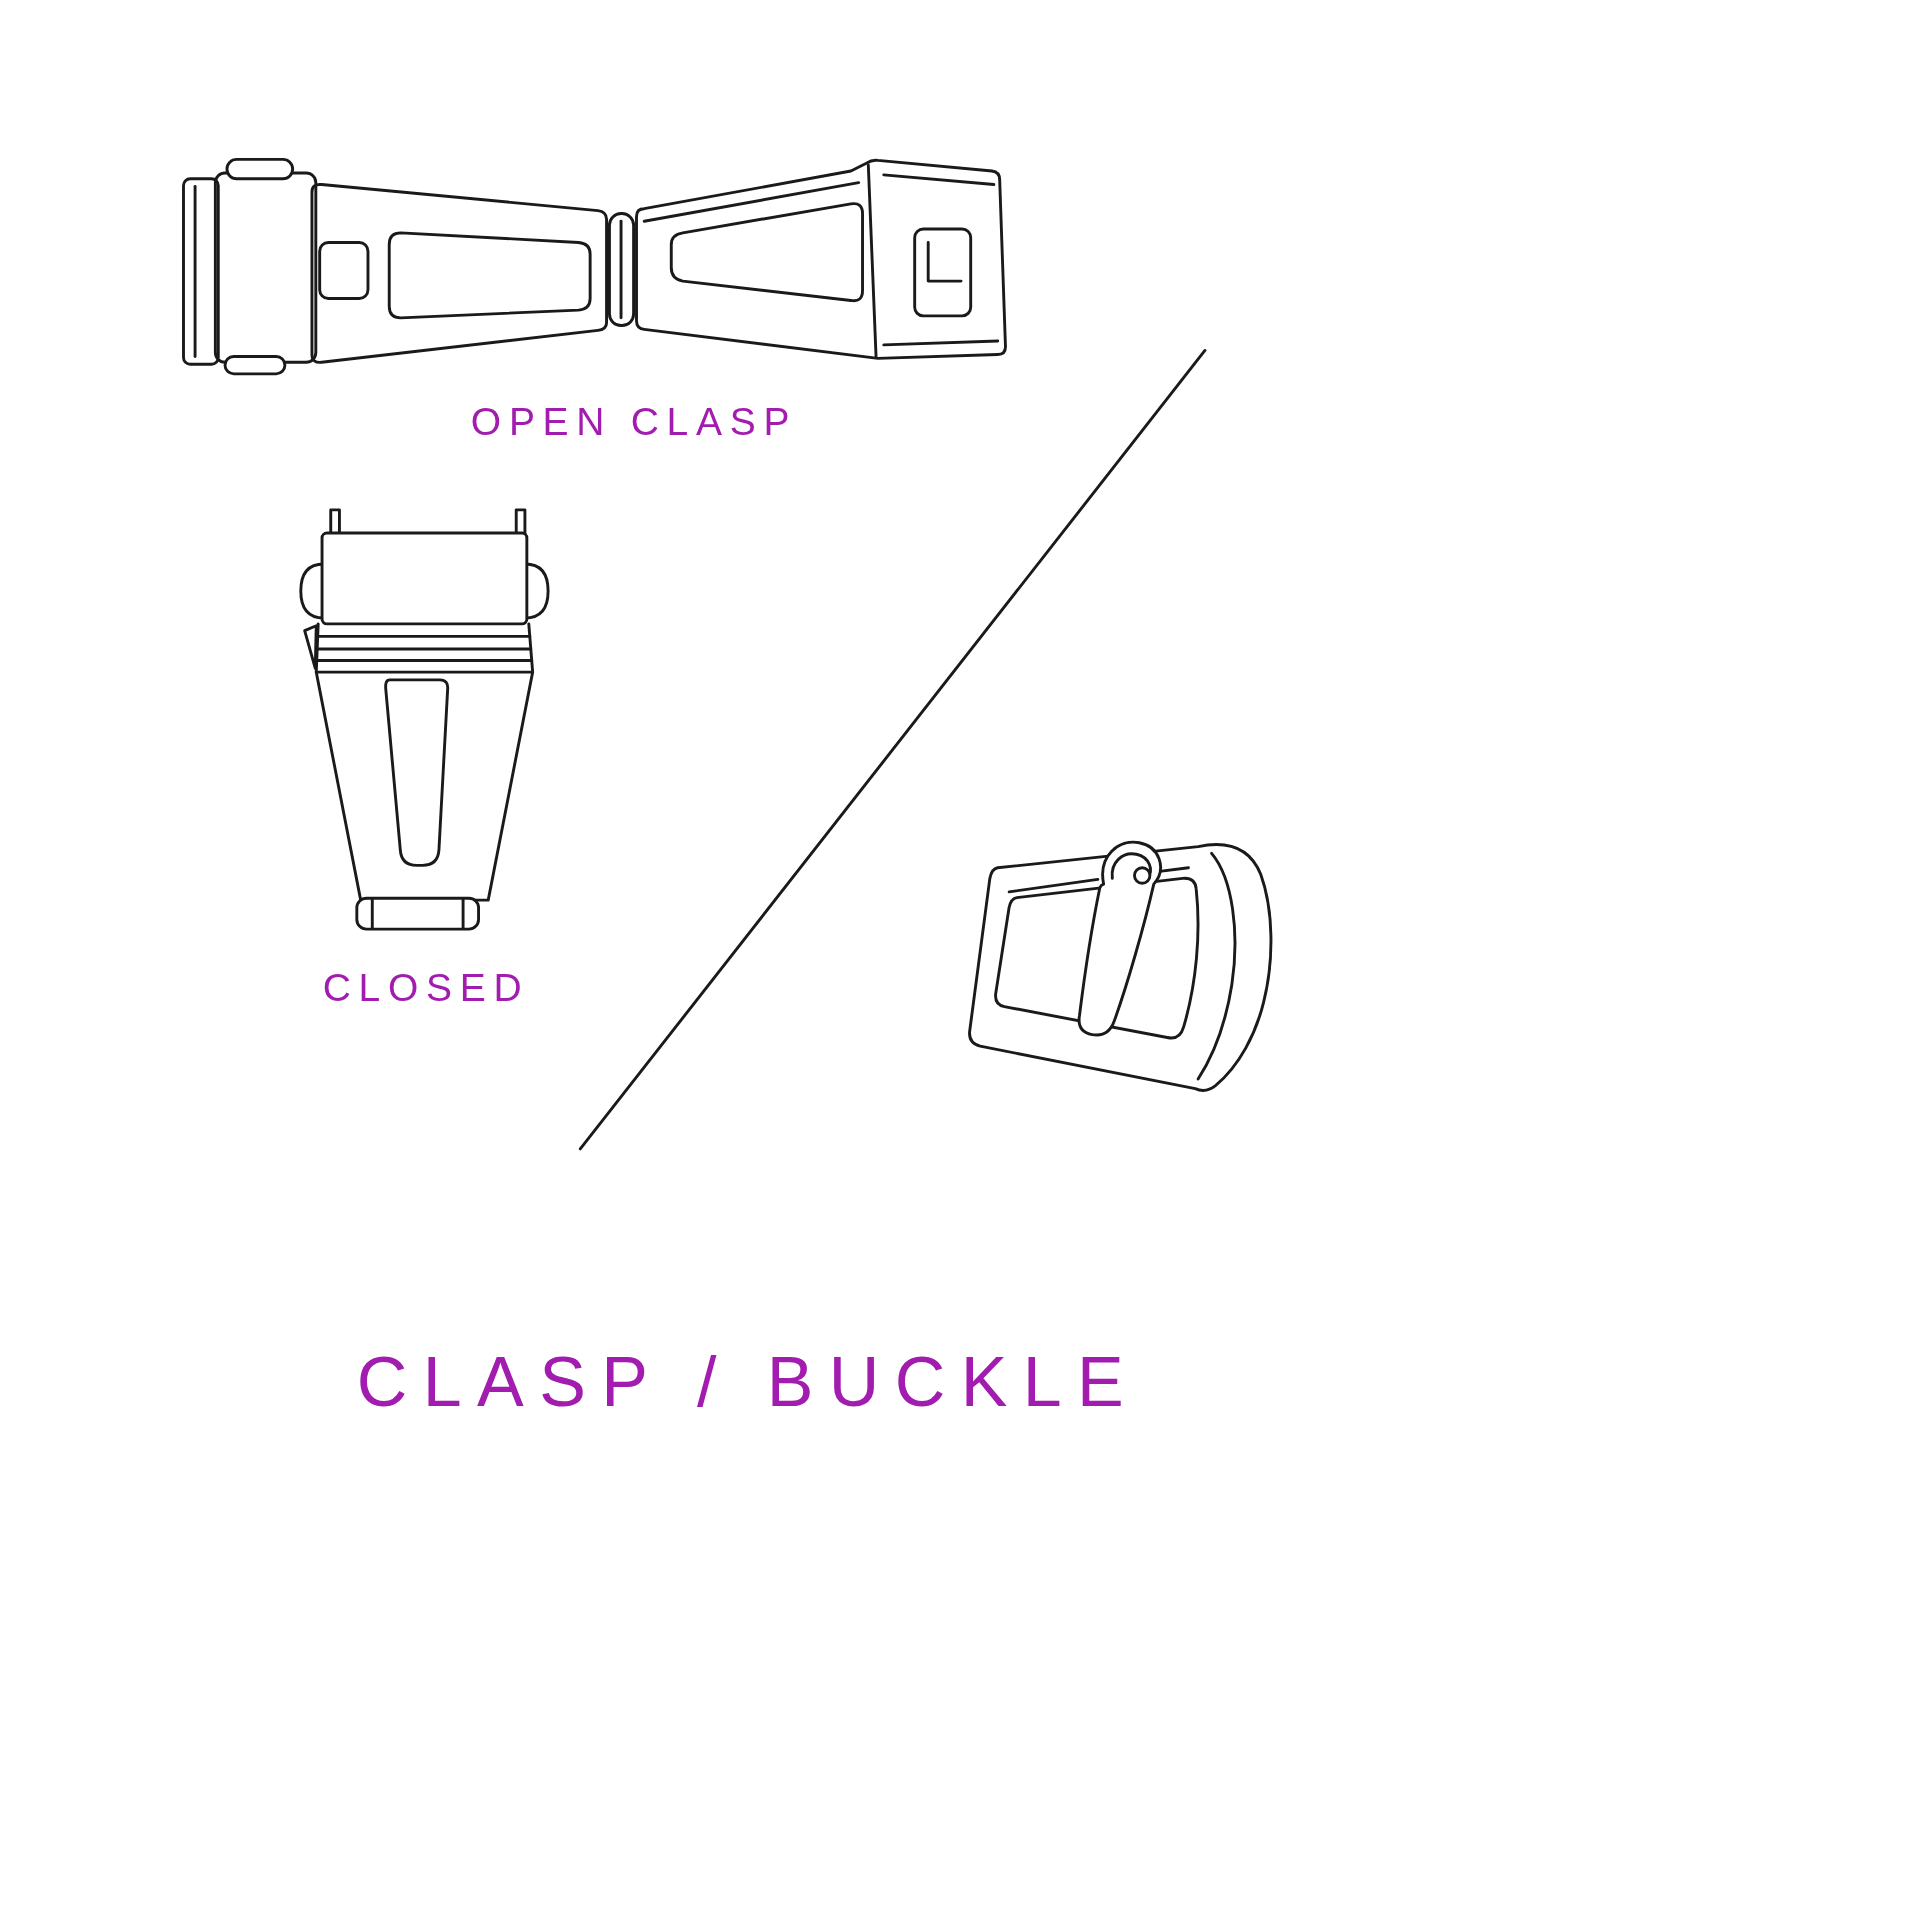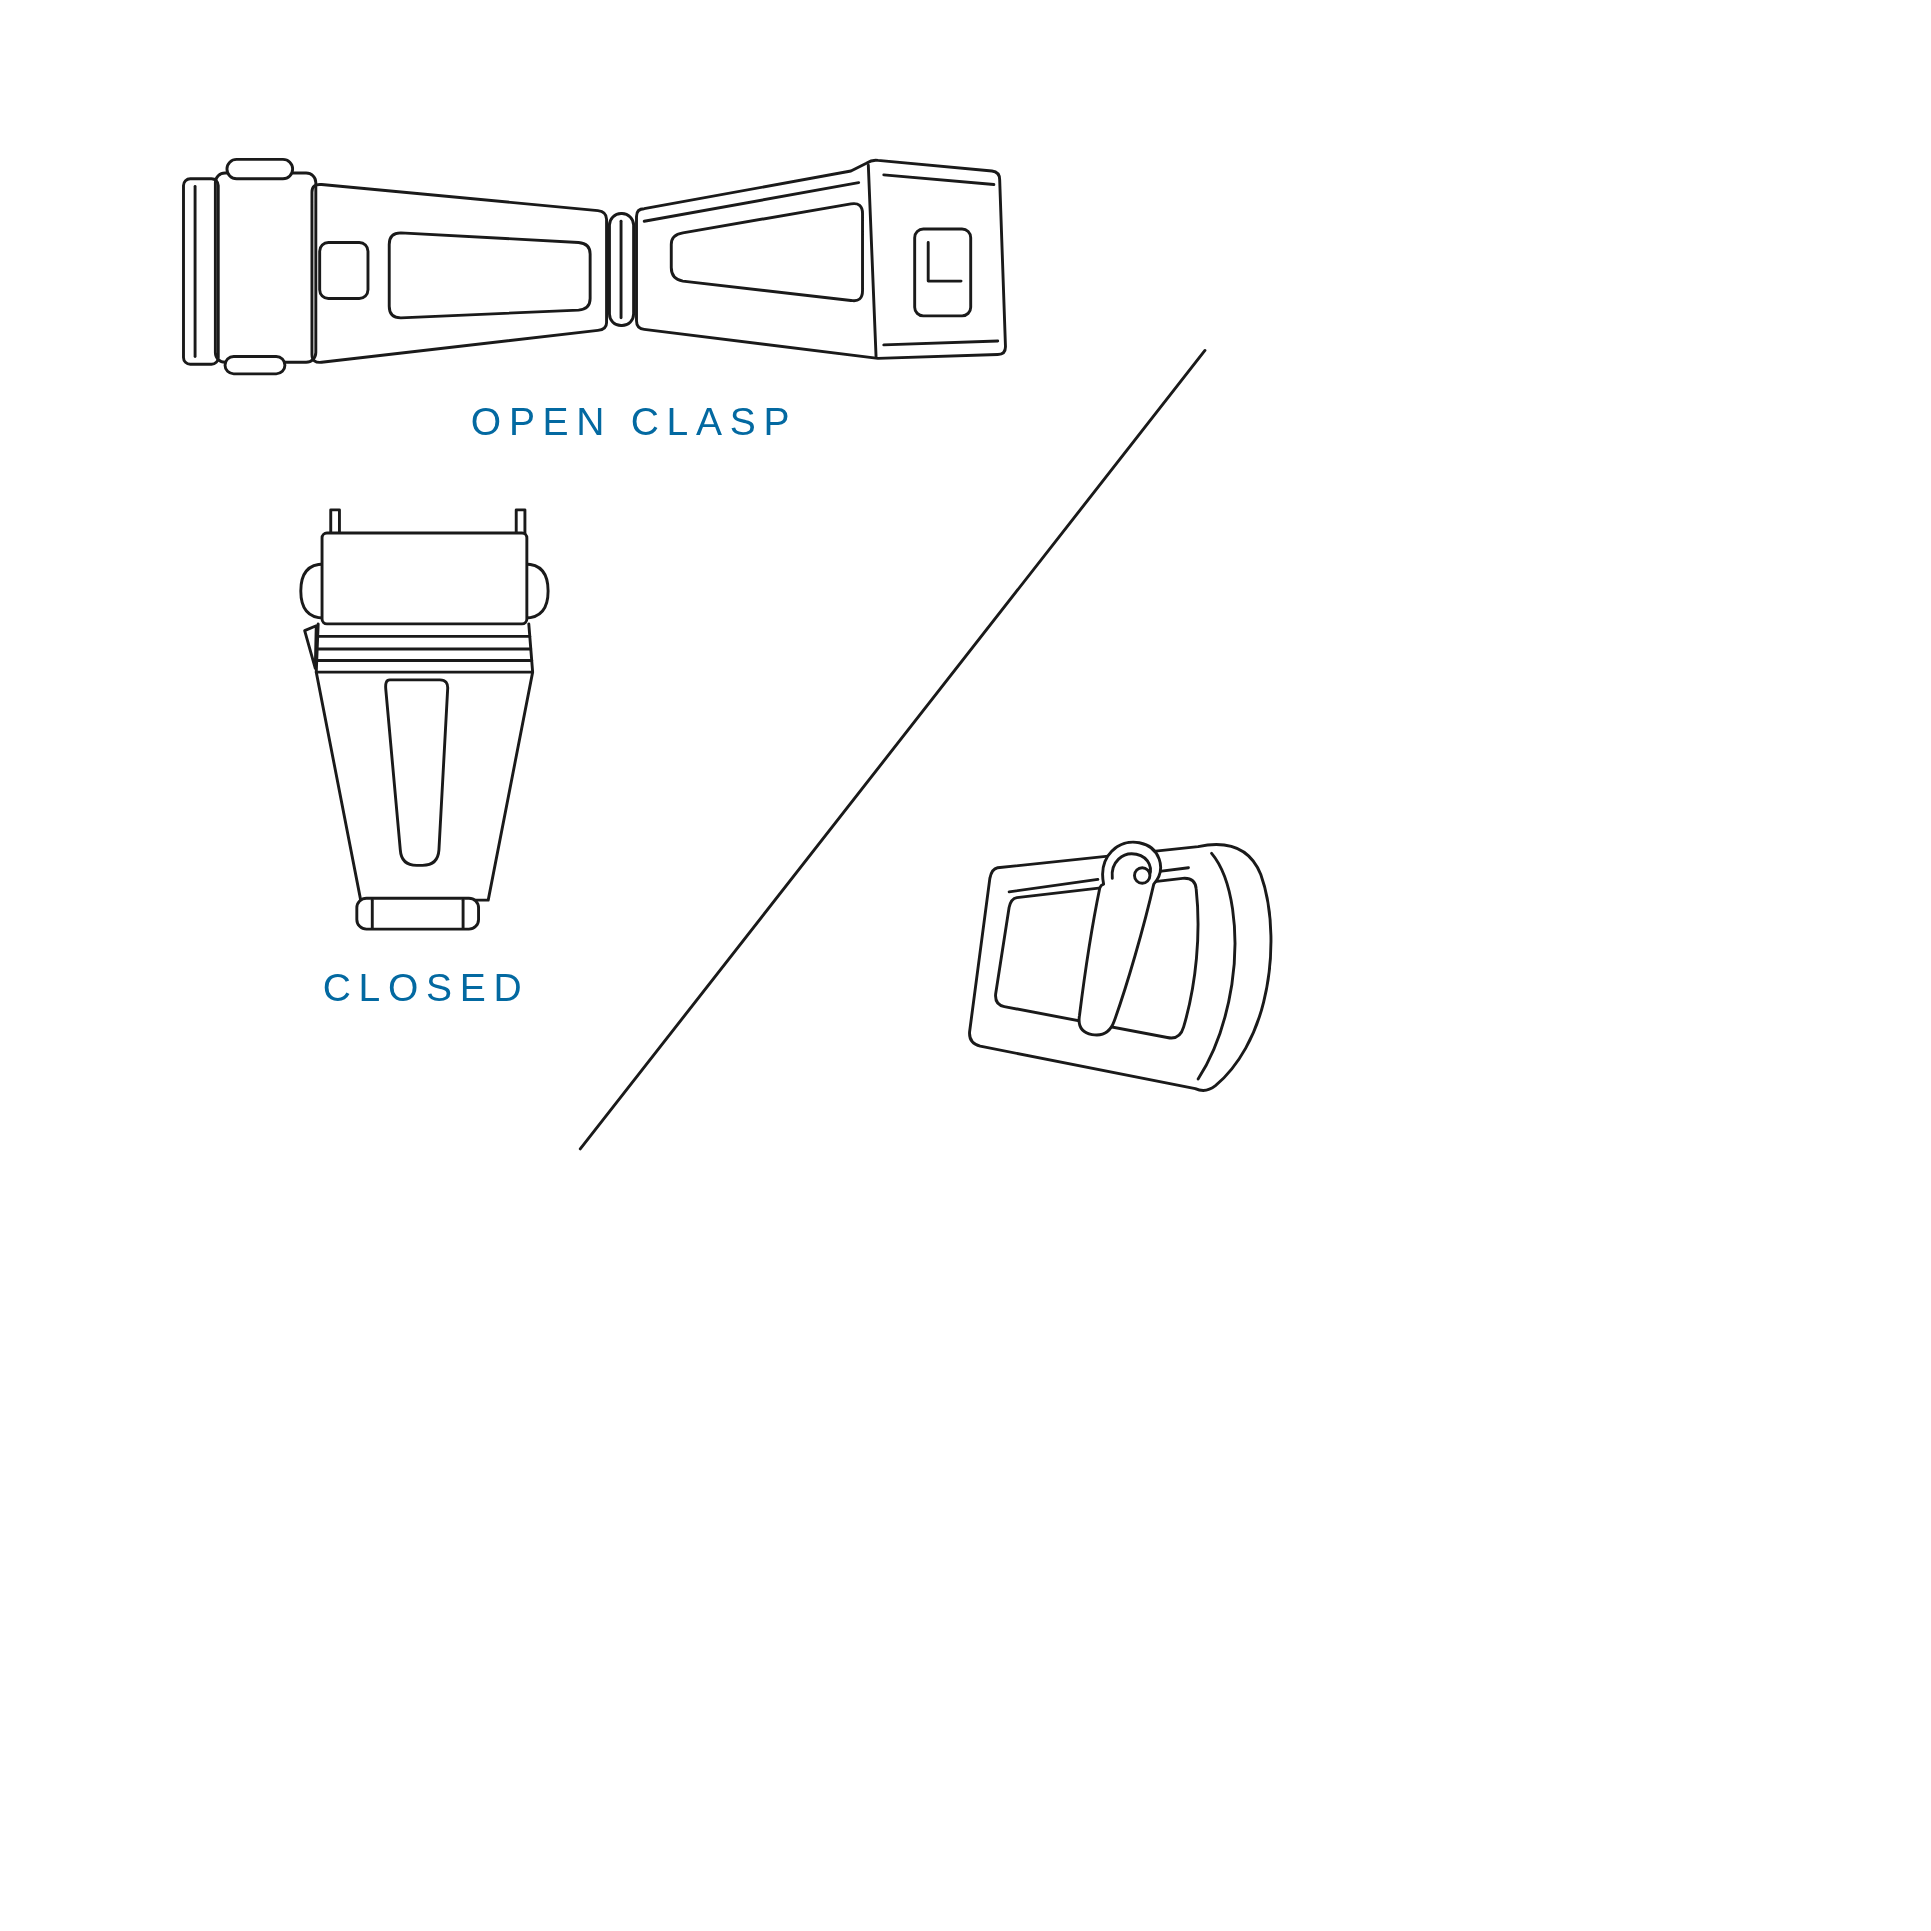--- a/index.html
+++ b/index.html
@@ -29,21 +29,21 @@
     stroke-width: 3;
     fill: none;
     stroke-linejoin: round;
     stroke-linecap: round;
   }
 
   .label {
     position: absolute;
     transform: translateX(-50%);
     white-space: nowrap;
-    color: #0369a1;
+    color: #a21caf;
     font-weight: 400;
   }
   .small-label {
     font-size: 39px;
     letter-spacing: 7.7px;
   }
   .title {
     font-size: 70px;
     letter-spacing: 15.4px;
   }
@@ -141,15 +141,16 @@
         </g>
         <g>
           <path d="M150 54 C144 24 166 7 187 11 C208 15 216 38 202 54 C192 98 174 160 161 196 Q155 213 138 210 Q122 207 125 190 C131 142 139 92 146 58 Q147 55 150 54 Z" fill="#ffffff"></path>
           <path d="M159 48 C157 31 170 20 184 23 C197 26 203 39 195 49"></path>
           <circle cx="190" cy="45" r="8" fill="#ffffff"></circle>
         </g>
       </g>
     </svg>
   </div>
 
+  <div class="label title" style="left:748px; top:1342px;">CLASP / BUCKLE</div>
 
 </div>
 
 
 </body></html>

